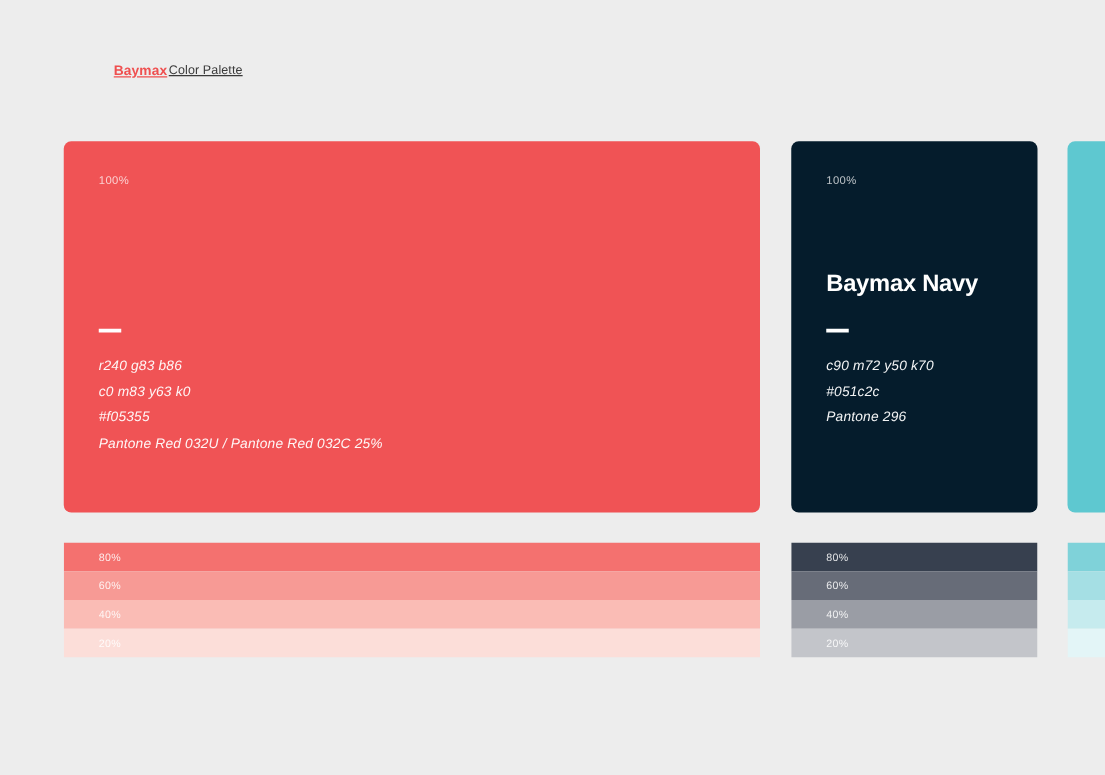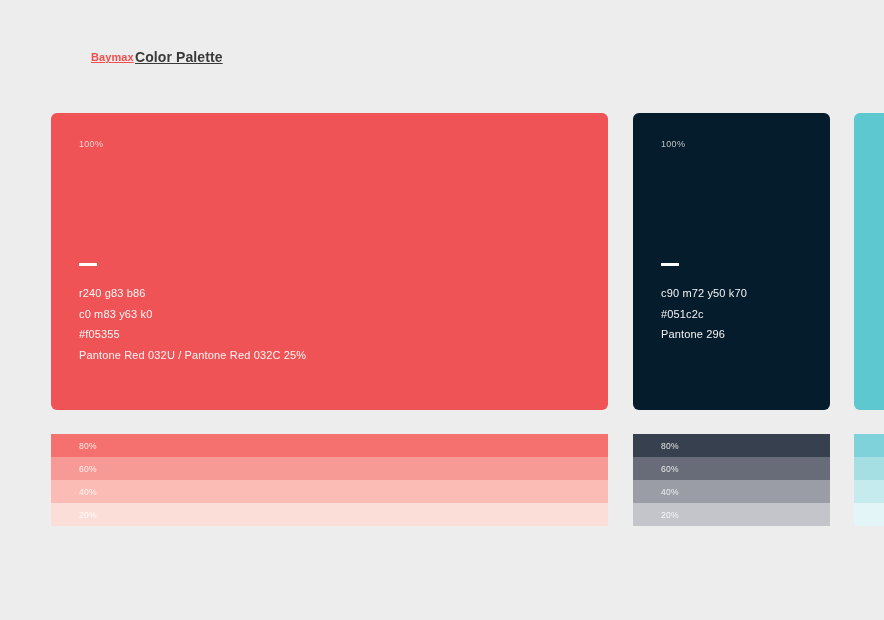--- a/index.html
+++ b/index.html
@@ -36,22 +36,22 @@
     letter-spacing: 0.1px;
     color: #ef4f4f;
     line-height: 14px;
     white-space: nowrap;
     padding-left: 40px;
   }
   .nav-link {
     position: absolute;
     left: 135px;
     top: 50px;
-    font-size: 14px;
-    font-weight: bold;
+    font-size: 10px;
+    font-weight: normal;
     letter-spacing: 0.1px;
     color: #3a3a3a;
     line-height: 14px;
     white-space: nowrap;
   }
 
   
   .board {
     position: absolute;
     left: 0;
@@ -107,20 +107,21 @@
     left: 28px;
     top: 170px;
     right: 12px;
   }
   .spec-line {
     font-size: 11px;
     letter-spacing: 0.15px;
     line-height: 20.5px;
     color: rgba(255,255,255,0.95);
     white-space: nowrap;
+    font-style: italic;
   }
 
   
   .tints {
     position: absolute;
     top: 434px;
     border-radius: 0;
     overflow: hidden;
   }
   .tint-row {
@@ -170,20 +171,21 @@
       <div class="tint-row" style="background: rgb(250, 188, 181);">
         <span class="tint-label">40%</span>
       </div>
       <div class="tint-row" style="background: rgb(252, 222, 217);">
         <span class="tint-label">20%</span>
       </div>
     </div>
     <div class="swatch-group" style="left: 633px; width: 197px;">
       <div class="card" style="background: rgb(5, 28, 44); width: 197px;">
         <div class="card-pct">100%</div>
+        <div class="card-title">Baymax Navy</div>
         <div class="card-rule"></div>
         <div class="card-specs">
           <div class="spec-line">c90 m72 y50 k70</div>
           <div class="spec-line">#051c2c</div>
           <div class="spec-line">Pantone 296</div>
         </div>
       </div>
     </div>
     <div class="tints" style="left: 633px; width: 197px;">
       <div class="tint-row" style="background: rgb(55, 64, 79);">

